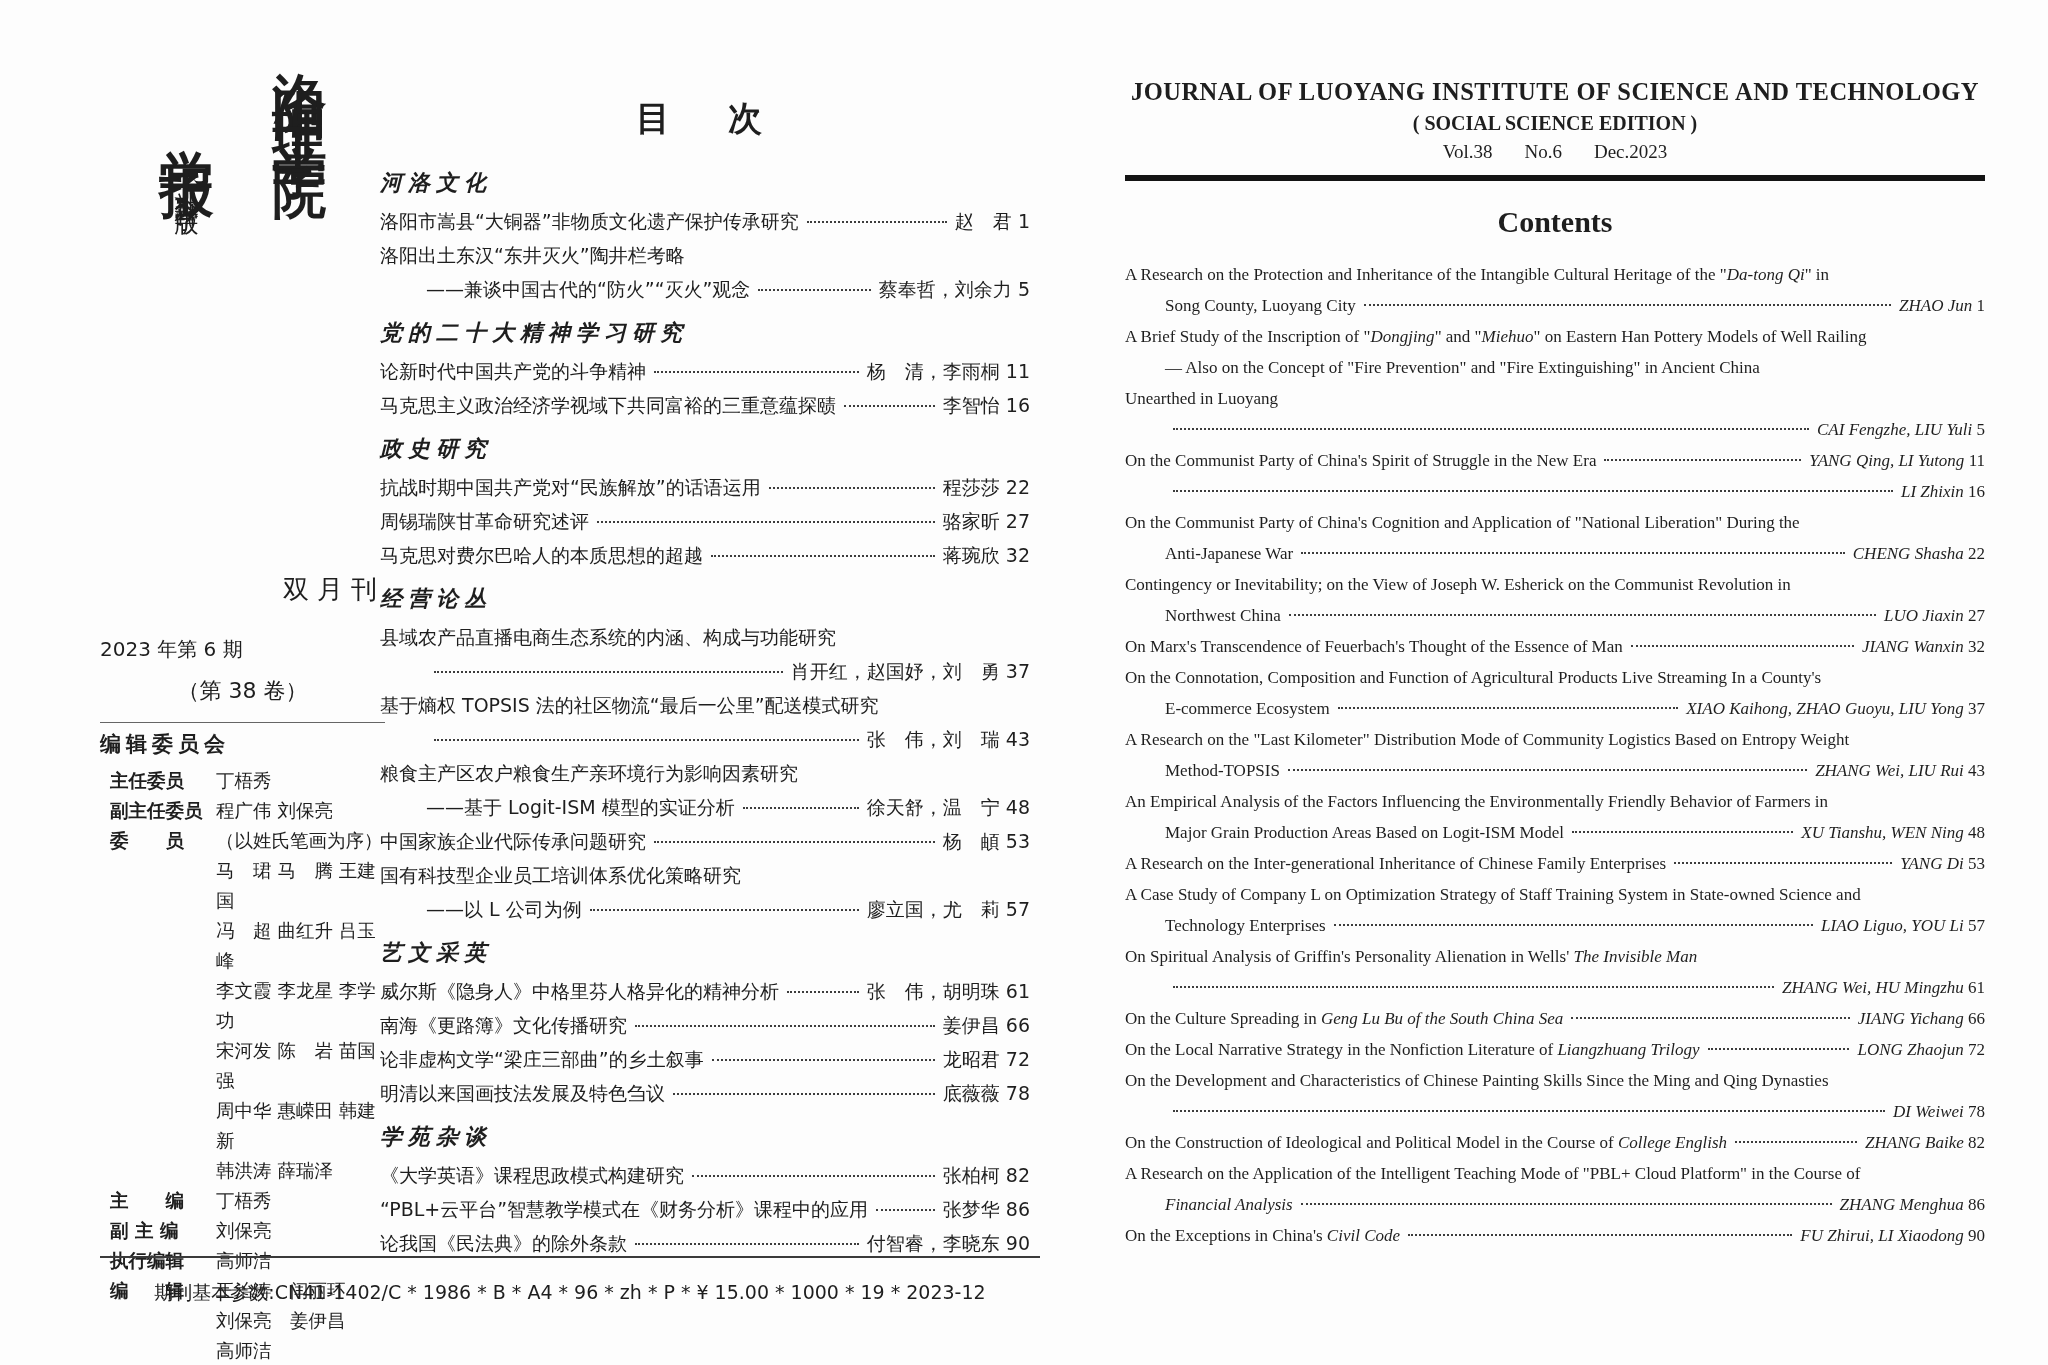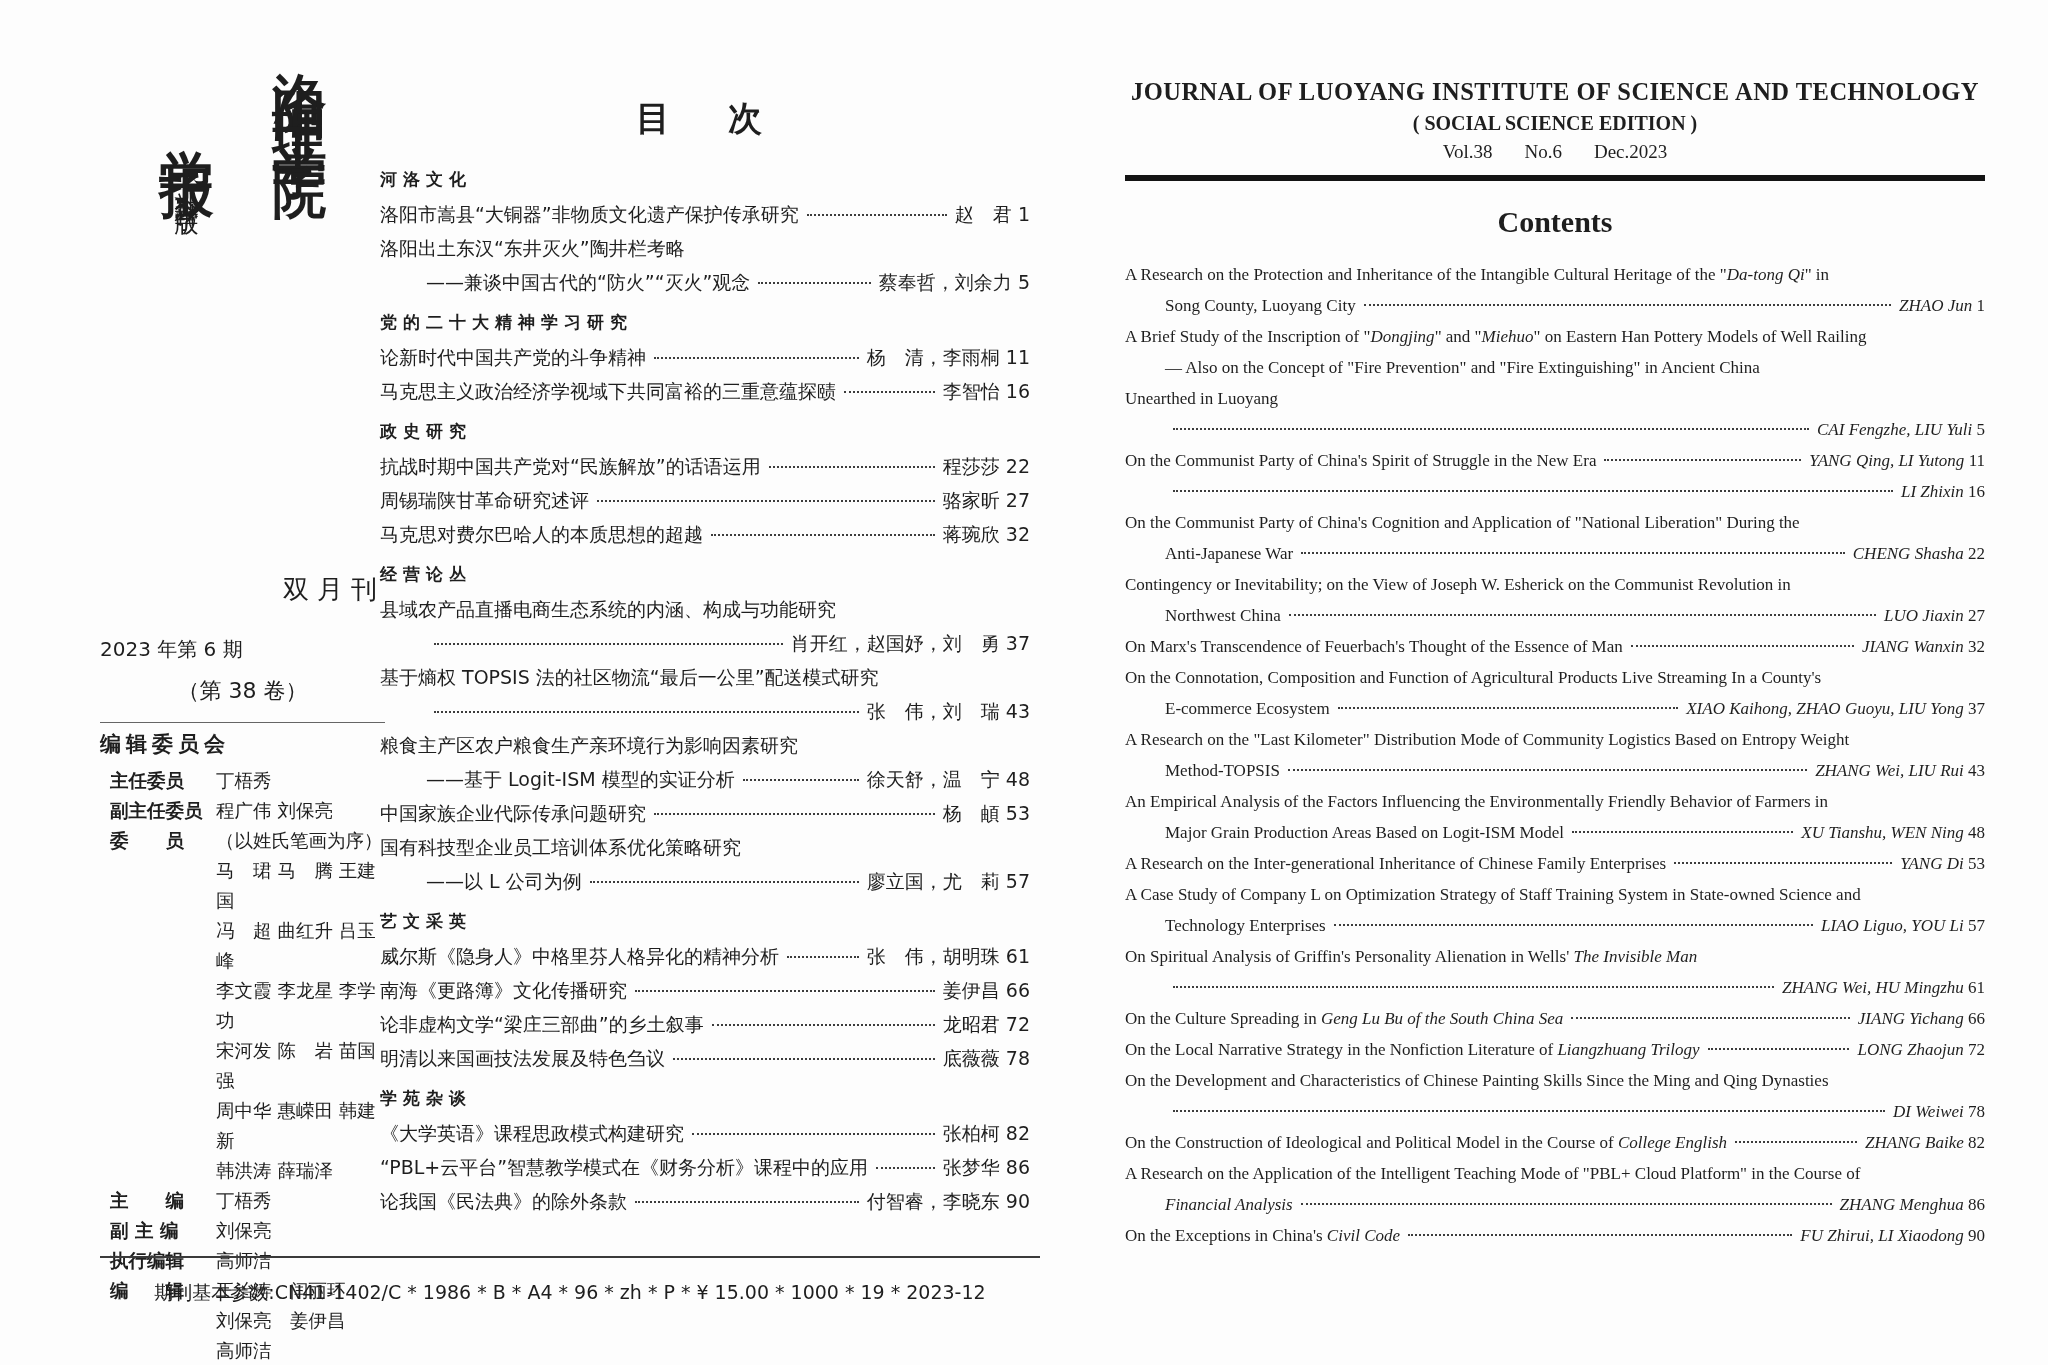--- a/index.html
+++ b/index.html
@@ -19,21 +19,21 @@
   .eb-heading{position:absolute;top:730px;width:100%;font-size:21px;font-weight:600;letter-spacing:5px;}
   .eb-rows{position:absolute;top:766px;left:10px;width:275px;font-size:18.5px;line-height:30px;}
   .eb-row{display:flex;}
   .eb-role{width:106px;font-weight:700;white-space:pre;flex:none;}
   .eb-names{flex:1;}
   .lp-footer{position:absolute;left:0;top:1256px;width:940px;border-top:2px solid #3a3a3a;
              padding-top:22px;text-align:center;font-size:19px;}
   
   .cn-toc{position:absolute;left:280px;top:96px;width:650px;}
   .cn-toc-title{text-align:center;font-size:34px;font-weight:700;letter-spacing:12px;margin:0 0 26px 0;}
-  .cn .cn-heading{font-size:17px;font-weight:700;letter-spacing:6px;margin:12px 0 6px 0;}
+  .cn .cn-heading{font-size:22px;font-weight:700;font-style:italic;letter-spacing:6px;margin:12px 0 6px 0;}
   .cn .toc-line{font-size:19px;line-height:34px;}
   .cn .indent{padding-left:46px;}
   
   .toc-line{display:flex;align-items:baseline;}
   .toc-line .t{white-space:pre-wrap;}
   .dots{flex:1 1 auto;min-width:22px;margin:0 8px;height:0;border-bottom:2px dotted #3c3c3c;transform:translateY(-5px);}
   .author{white-space:pre;}
   .pg{white-space:pre;}
   
   .right-page{position:absolute;left:1125px;top:78px;width:860px;font-family:"Liberation Serif",serif;}

